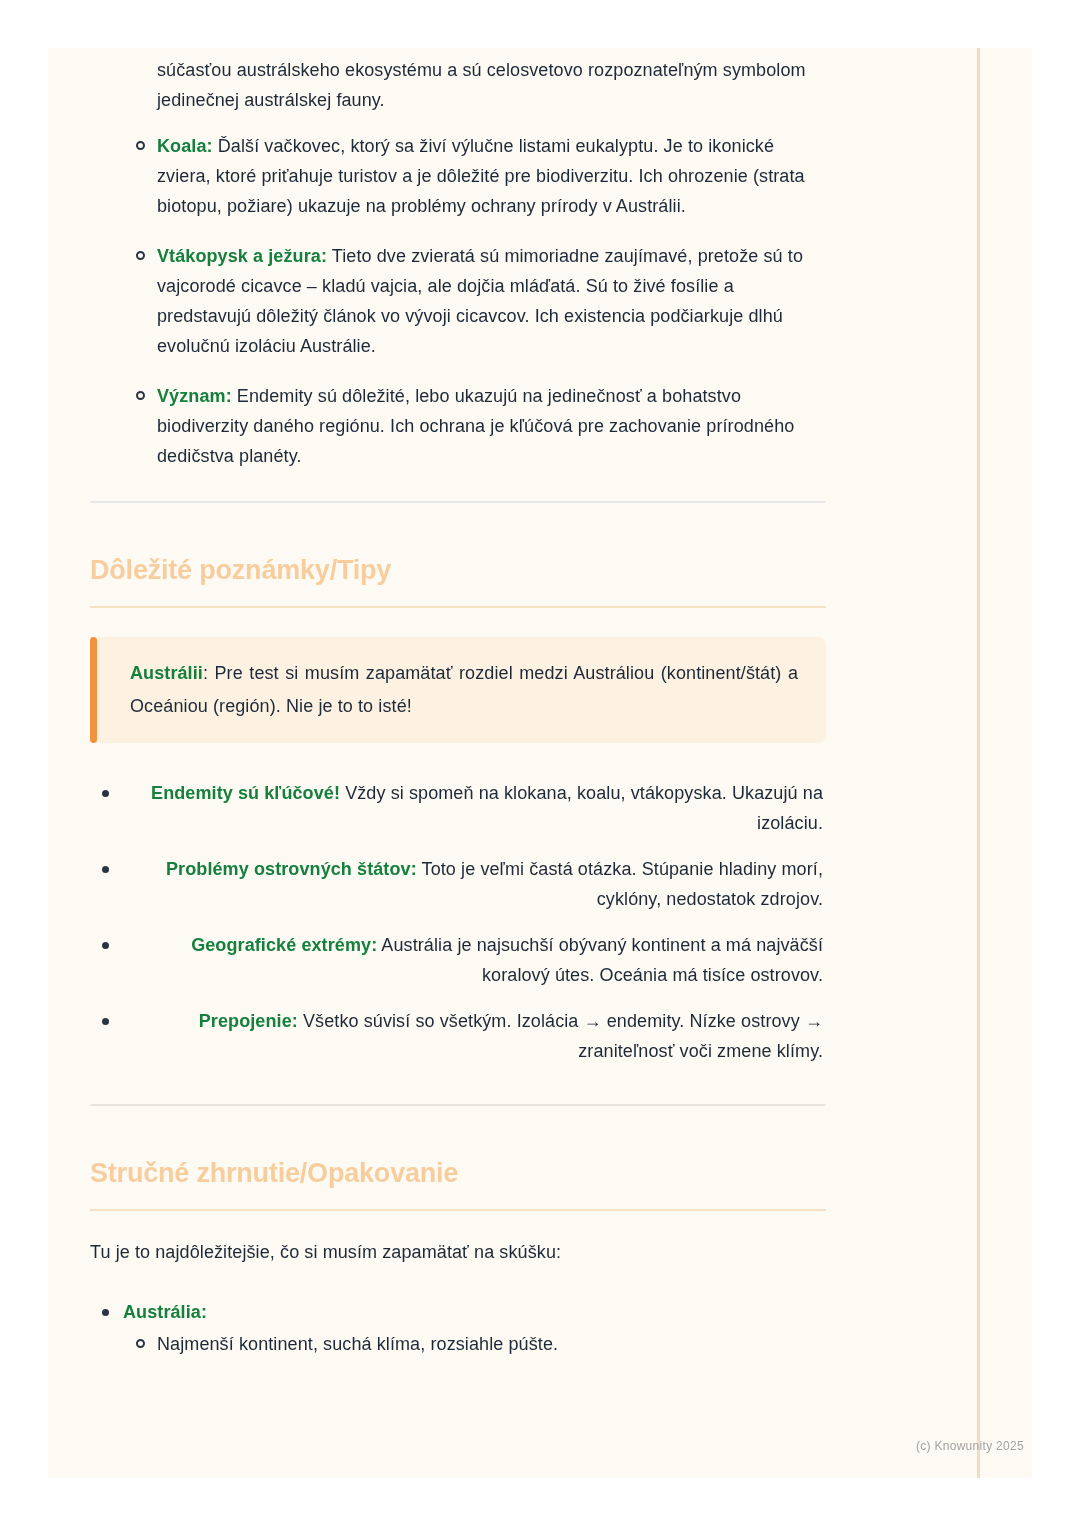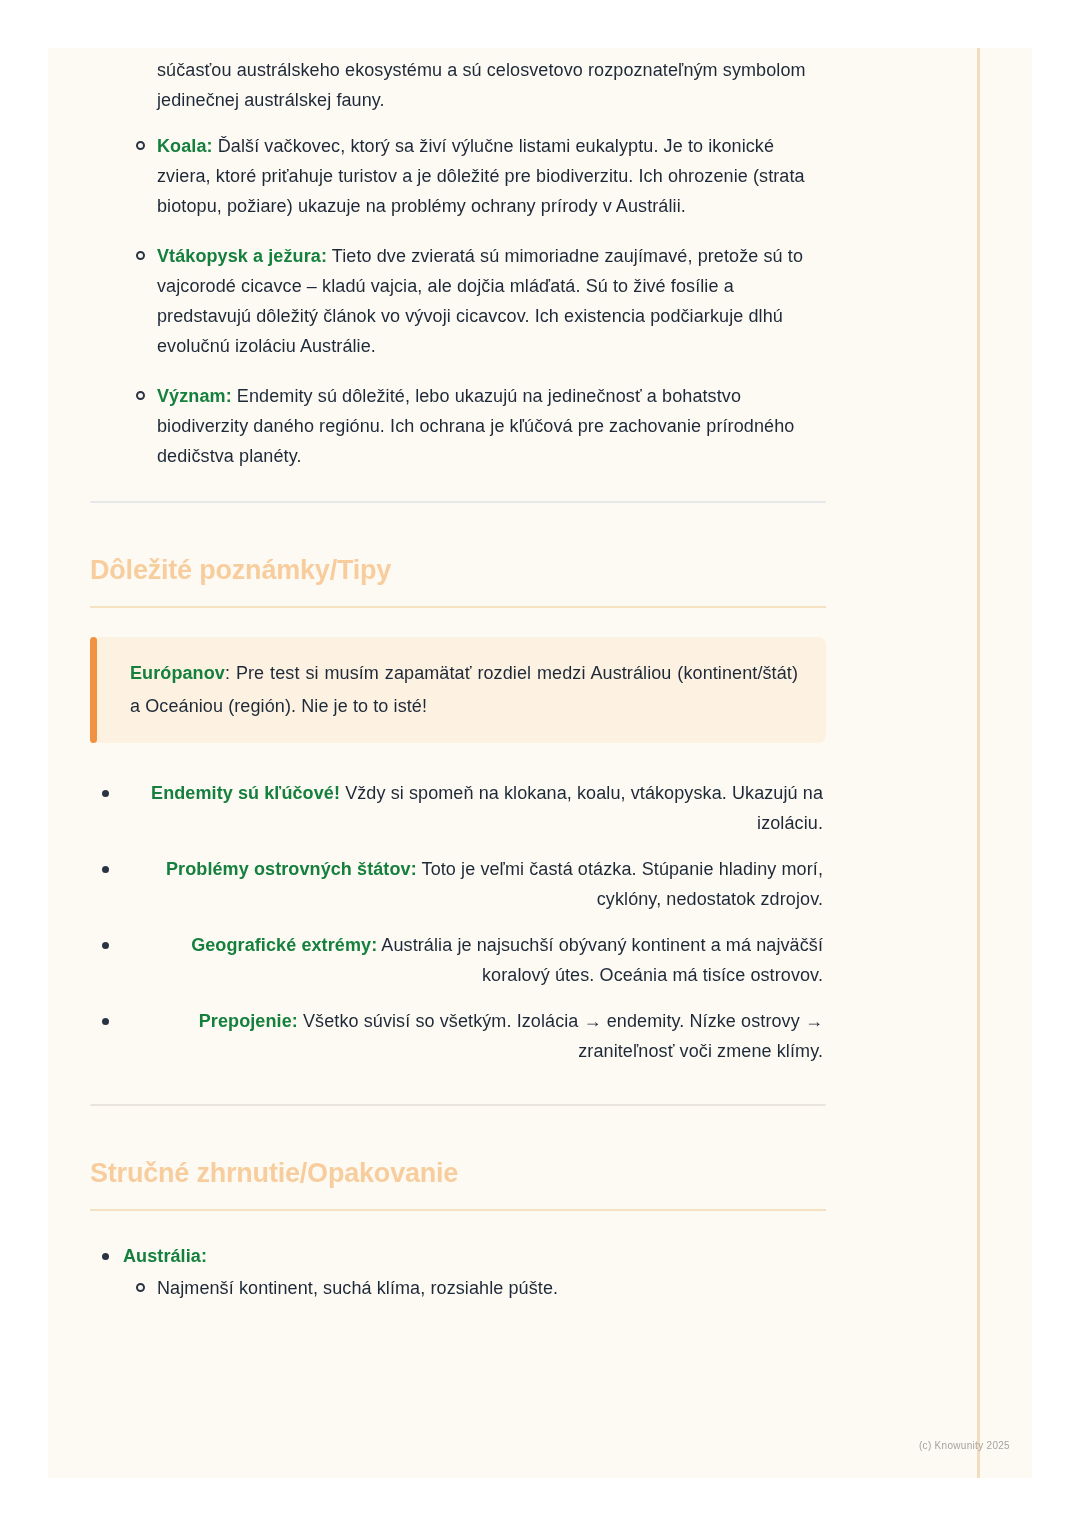--- a/index.html
+++ b/index.html
@@ -117,22 +117,22 @@
   p.summary-intro { margin-top: 26px; }
 
   ul.summary-list { margin-top: 30px; }
   ul.summary-list > li { position: relative; padding-left: 33px; }
   ul.summary-list ul.nested { margin-top: 2px; }
   ul.summary-list ul.nested > li { position: relative; padding-left: 34px; margin-bottom: 0; }
   ul.summary-list ul.nested .circle-marker { left: 13px; }
 
   .footer {
     position: absolute;
-    top: 1388px; right: 22px;
-    font-size: 10px;
+    top: 1388px; right: 8px;
+    font-size: 12px;
     line-height: 20px;
     color: #a3a3a1;
     letter-spacing: 0.3px;
     z-index: 2;
   }
 </style>
 </head>
 <body>
 
 <div class="canvas">
@@ -158,21 +158,21 @@
         </li>
       </ul>
 
       <div class="divider gray-1"></div>
 
       <h2 class="section-heading">Dôležité poznámky/Tipy</h2>
       <div class="heading-rule"></div>
 
       <div class="callout">
         <div class="callout-bar"></div>
-        <p class="callout-text"><b>Európanov</b><span>: Pre test si musím zapamätať rozdiel medzi Austráliou (kontinent/štát) a Oceániou (región). Nie je to to isté!</span></p>
+        <p class="callout-text"><b>Austrálii</b><span>: Pre test si musím zapamätať rozdiel medzi Austráliou (kontinent/štát) a Oceániou (región). Nie je to to isté!</span></p>
       </div>
 
       <ul class="tip-list">
         <li>
           <span class="dot-marker"></span>
           <span class="tip-text"><b>Endemity sú kľúčové!</b> <span>Vždy si spomeň na klokana, koalu, vtákopyska. Ukazujú na izoláciu.</span></span>
         </li>
         <li>
           <span class="dot-marker"></span>
           <span class="tip-text"><b>Problémy ostrovných štátov:</b> <span>Toto je veľmi častá otázka. Stúpanie hladiny morí, cyklóny, nedostatok zdrojov.</span></span>
@@ -185,20 +185,21 @@
           <span class="dot-marker"></span>
           <span class="tip-text"><b>Prepojenie:</b> <span>Všetko súvisí so všetkým. Izolácia → endemity. Nízke ostrovy → zraniteľnosť voči zmene klímy.</span></span>
         </li>
       </ul>
 
       <div class="divider gray-2"></div>
 
       <h2 class="section-heading">Stručné zhrnutie/Opakovanie</h2>
       <div class="heading-rule"></div>
 
+      <p class="summary-intro">Tu je to najdôležitejšie, čo si musím zapamätať na skúšku:</p>
 
       <ul class="tip-list summary-list">
         <li>
           <span class="dot-marker"></span>
           <span class="tip-text"><b>Austrália:</b></span>
           <ul class="nested">
             <li>
               <span class="circle-marker"></span>
               <span class="sub-text">Najmenší kontinent, suchá klíma, rozsiahle púšte.</span>
             </li>

